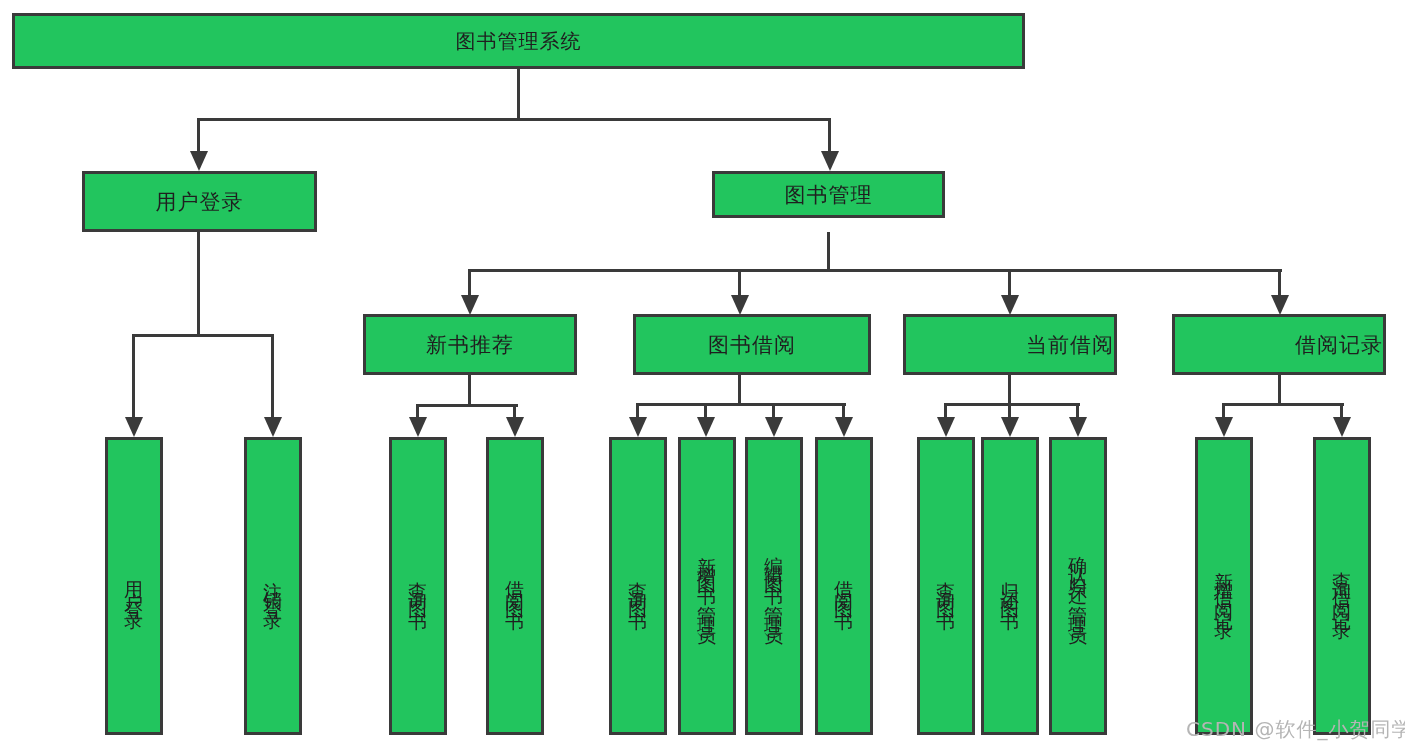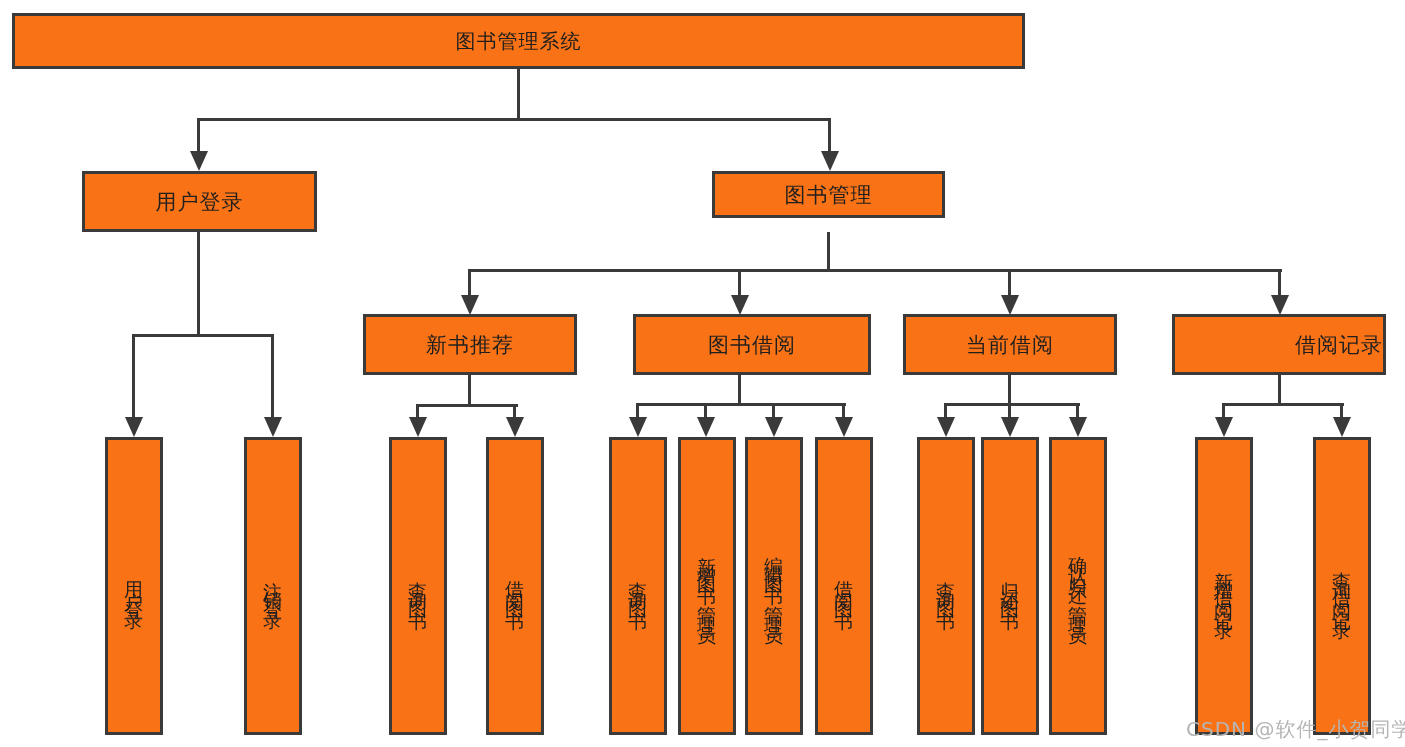--- a/index.html
+++ b/index.html
@@ -11,21 +11,21 @@
   html,body { margin:0; padding:0; background:var(--background); }
   .canvas {
     position:relative; width:1405px; height:747px;
     background:var(--background);
     font-family:"DejaVu Sans","Liberation Sans",sans-serif;
     color:var(--text);
     overflow:hidden;
   }
   .box {
     position:absolute; box-sizing:border-box;
-    border:3px solid var(--line); background:#f97316;
+    border:3px solid var(--line); background:#22c55e;
     display:flex; align-items:center; justify-content:center;
     text-align:center;
   }
   .hbox { font-size:21px; letter-spacing:1px; }
   .root-box { font-size:20px; }
   .vbox { width:58px; top:437px; height:298px; }
   .vtext {
     writing-mode:vertical-rl; text-orientation:mixed;
     font-size:19px; letter-spacing:10px; line-height:1;
     white-space:nowrap;
@@ -83,21 +83,21 @@
   <div class="arrow" style="left:1001px; top:295px;"></div>
   <div class="vline" style="left:1278px; top:269px; height:28px;"></div>
   <div class="arrow" style="left:1271px; top:295px;"></div>
 
   <div class="box hbox" style="left:363px; top:314px; width:214px; height:61px;">
     <span>新书推荐</span>
   </div>
   <div class="box hbox" style="left:633px; top:314px; width:238px; height:61px;">
     <span>图书借阅</span>
   </div>
-  <div class="box hbox" style="left:903px; top:314px; width:214px; height:61px;">
+  <div class="box hbox" style="left:903px; top:314px; width:214px; height:61px;justify-content:flex-end;">
     <span>当前借阅</span>
   </div>
   <div class="box hbox" style="left:1172px; top:314px; width:214px; height:61px;justify-content:flex-end;">
     <span>借阅记录</span>
   </div>
 
   <div class="vline" style="left:468px; top:375px; height:32px;"></div>
   <div class="hline" style="left:416px; top:404px; width:102px;"></div>
   <div class="vline" style="left:416px; top:404px; height:15px;"></div>
   <div class="arrow" style="left:409px; top:417px;"></div>

